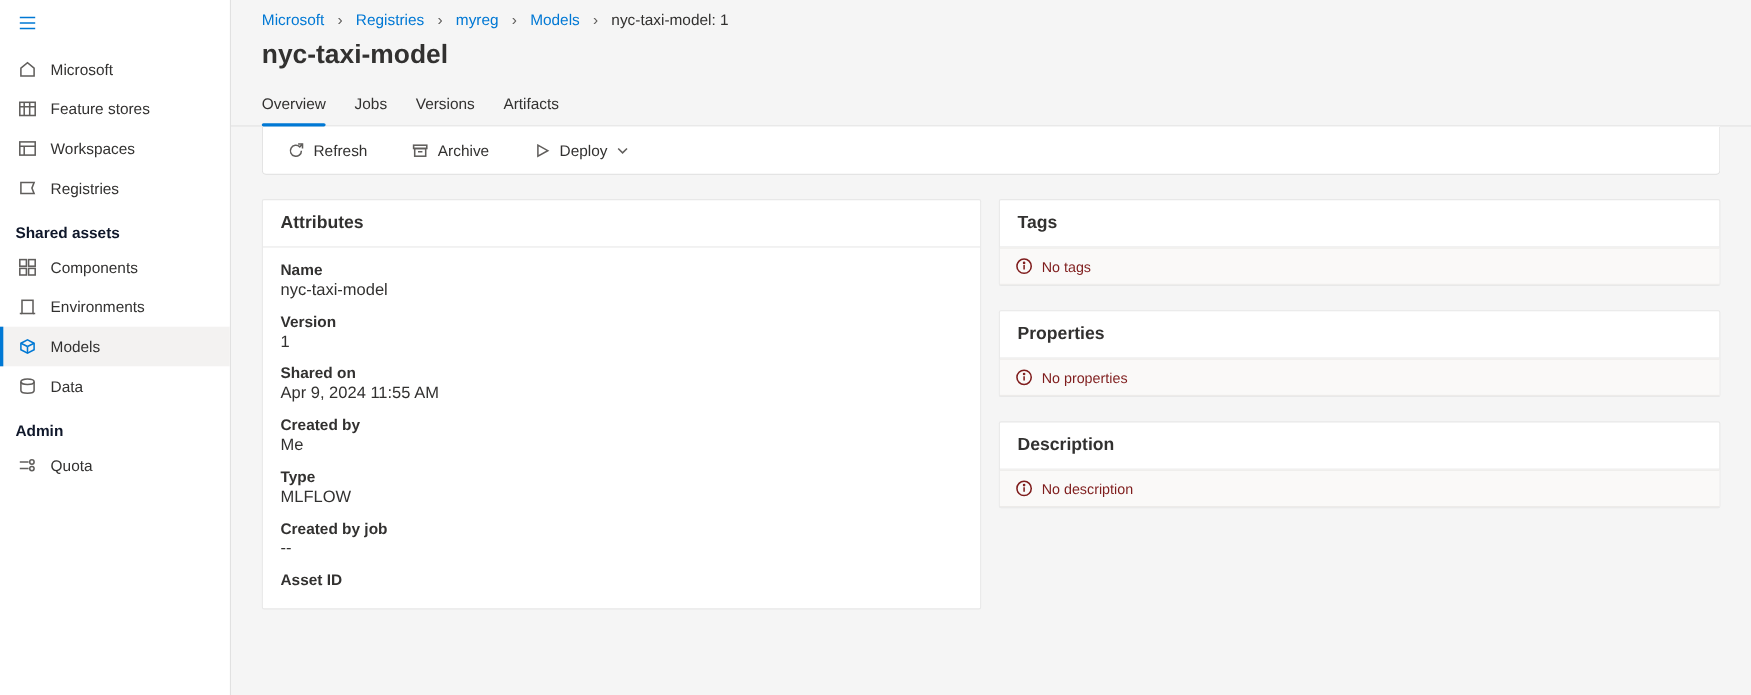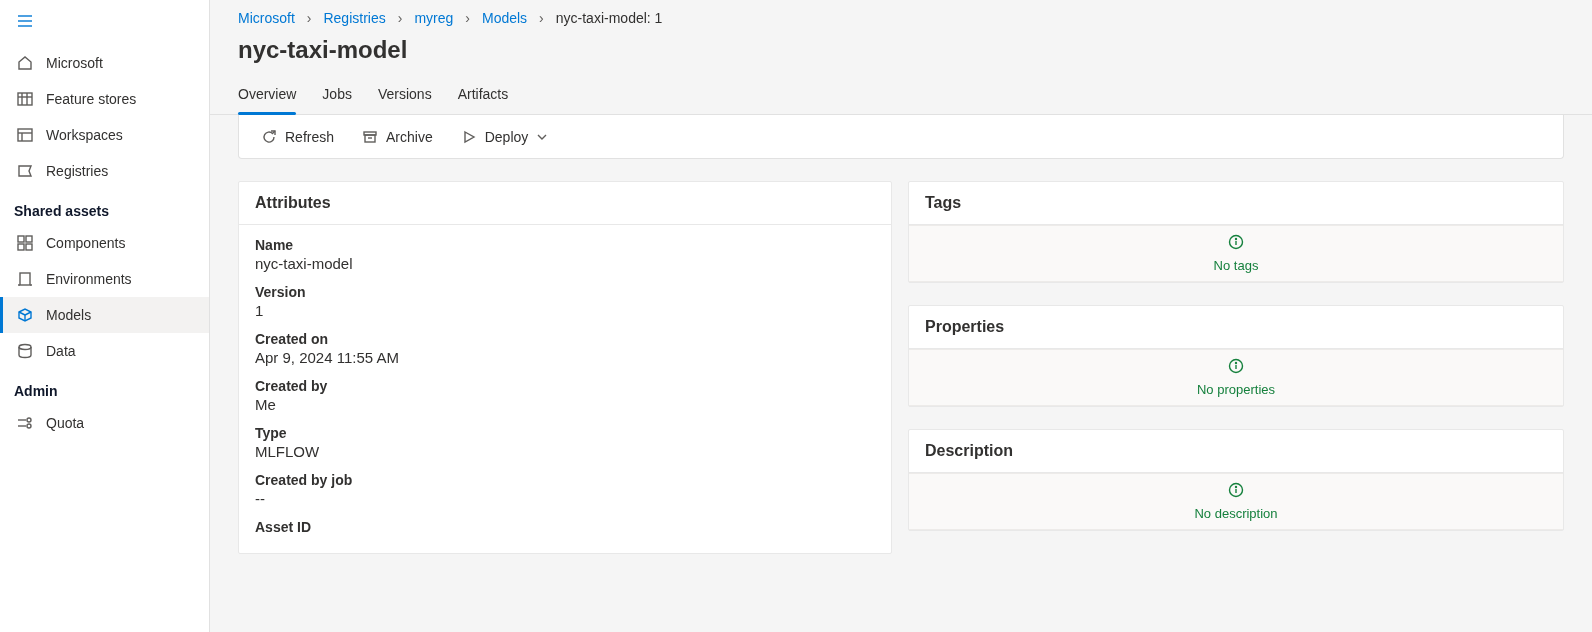--- a/index.html
+++ b/index.html
@@ -88,21 +88,21 @@
     content:"";
     position:absolute;
     left:0; right:0; bottom:-1px;
     height:3px;
     background:#0078d4;
     border-radius:2px;
   }
   .toolbar {
     display: flex;
     align-items: center;
-    gap: 4px;
+    gap: 16px;
     background: #fff;
     margin: 0 28px;
     border: 1px solid #e1e1e1;
     border-top: none;
     border-radius: 0 0 4px 4px;
     padding: 4px 10px;
     height: 44px;
   }
   .toolbar-btn {
     display: flex;
@@ -139,23 +139,22 @@
   .attr-label { font-weight: 600; font-size: 14px; margin-bottom: 2px; }
   .attr-value { font-size: 15px; color: #323130; }
   .empty-box {
     background: #faf9f8;
     border: 1px solid #edebe9;
     border-left:none; border-right:none;
     padding: 8px 14px;
     display:flex;
     align-items:center;
     gap:8px;
-    color:#15803d;
+    color:#7f1d1d;
     font-size: 13px;
-    flex-direction: column;
   }
   svg { width: 100%; height: 100%; stroke: currentColor; fill: none; stroke-width: 1.4; }
 </style>
 </head>
 <body>
 
 <div class="sidebar">
   <div class="hamburger">
     <svg viewBox="0 0 18 18" style="width:18px;height:18px">
         <line x1="2" y1="4" x2="16" y2="4"></line>
@@ -326,21 +325,21 @@
       <div class="panel-body">
         <div class="attr">
           <div class="attr-label">Name</div>
           <div class="attr-value">nyc-taxi-model</div>
         </div>
         <div class="attr">
           <div class="attr-label">Version</div>
           <div class="attr-value">1</div>
         </div>
         <div class="attr">
-          <div class="attr-label">Created on</div>
+          <div class="attr-label">Shared on</div>
           <div class="attr-value">Apr 9, 2024 11:55 AM</div>
         </div>
         <div class="attr">
           <div class="attr-label">Created by</div>
           <div class="attr-value">Me</div>
         </div>
         <div class="attr">
           <div class="attr-label">Type</div>
           <div class="attr-value">MLFLOW</div>
         </div>

